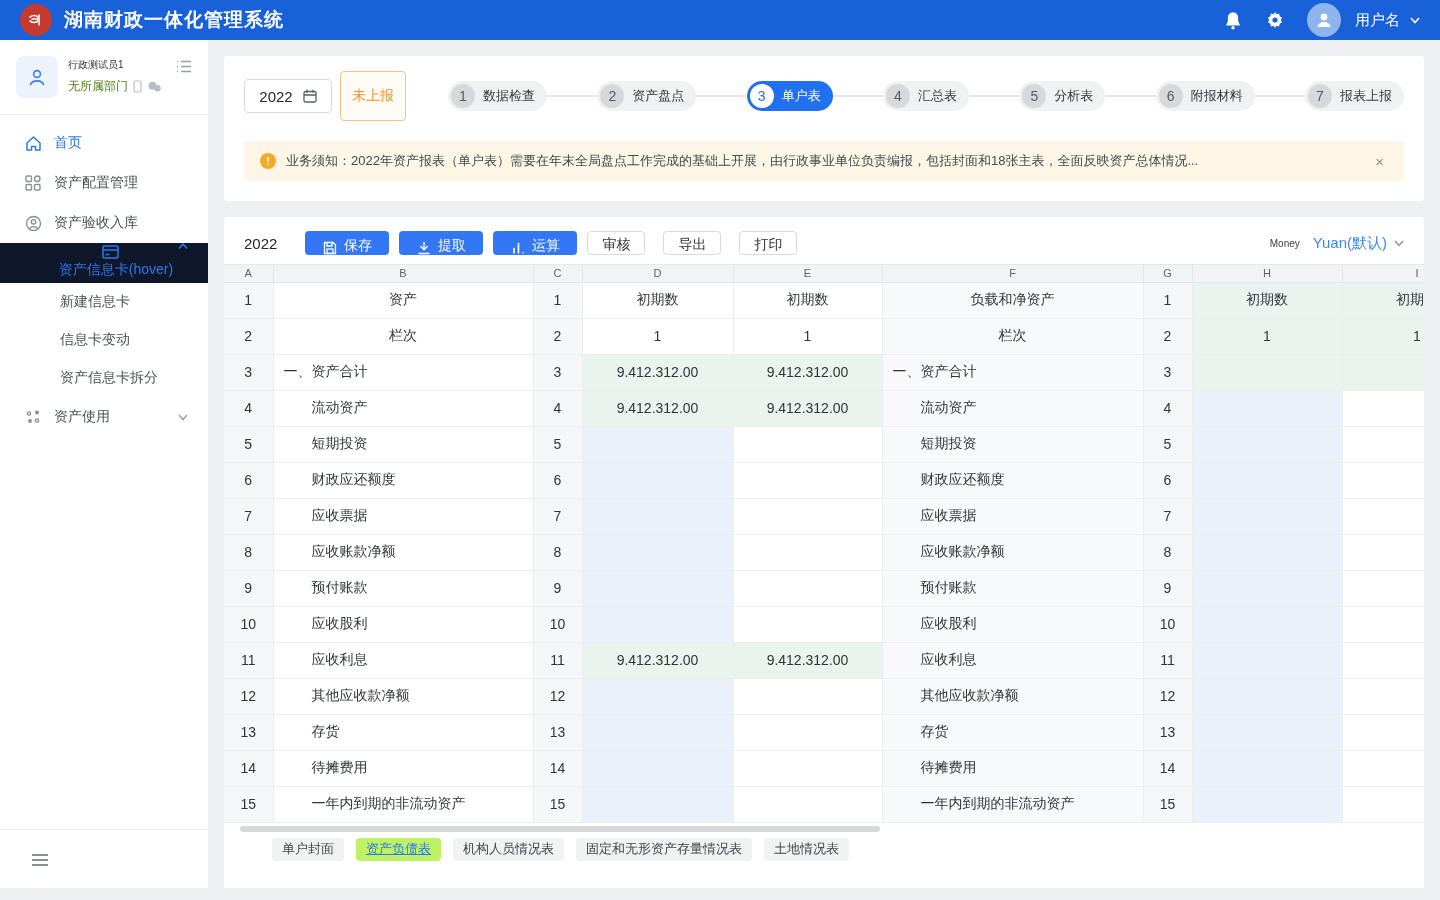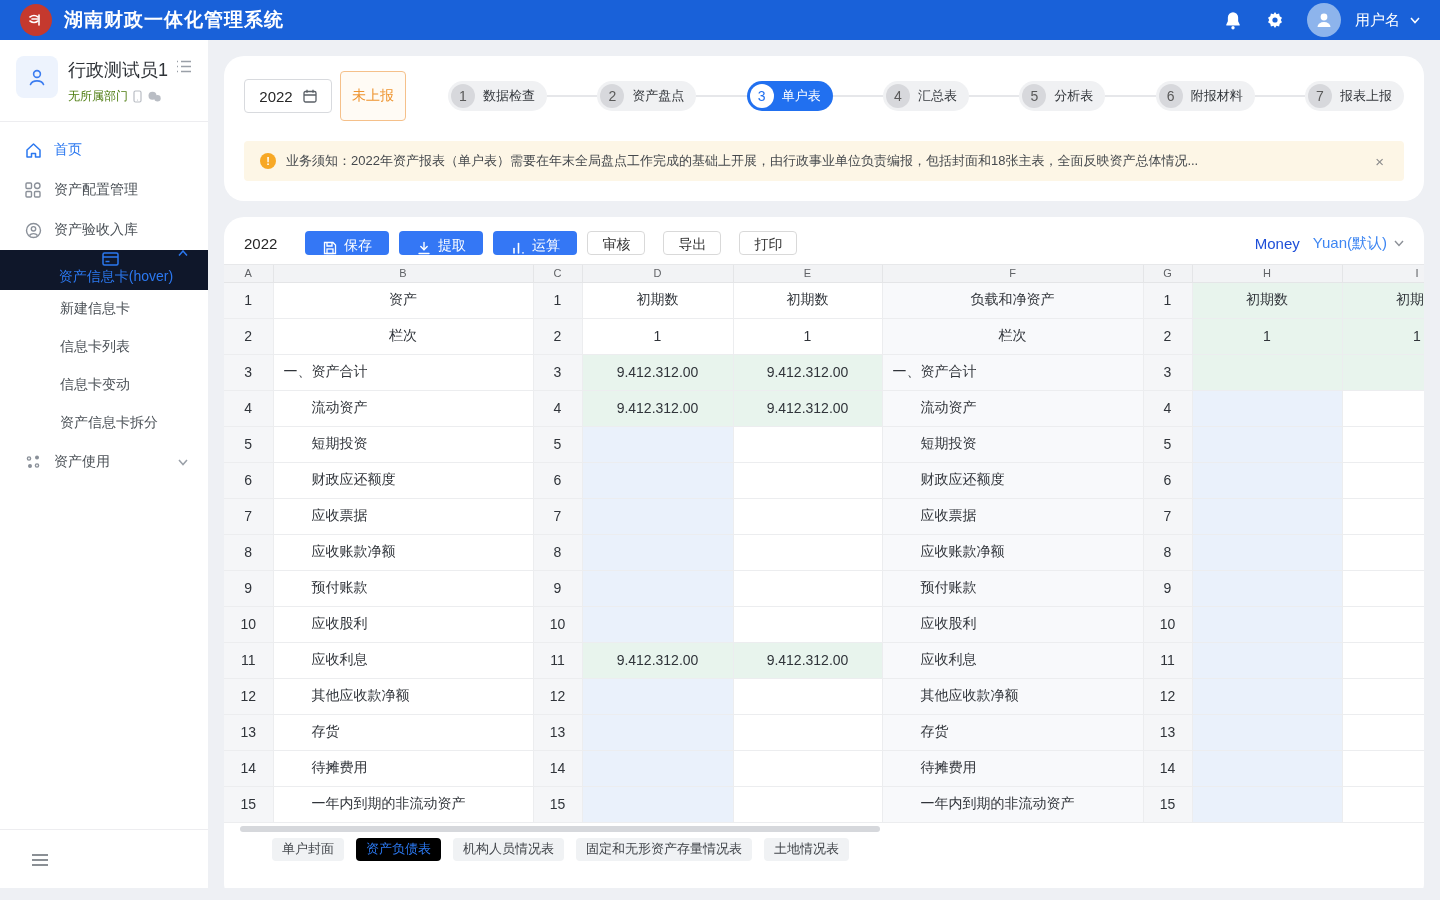--- a/index.html
+++ b/index.html
@@ -17,37 +17,37 @@
   .chev-w { width:10px; height:7px; margin-left:-12px; }
 
   
   .app-body { display:flex; height:848px; }
 
   
   .sidebar { width:208px; background:#fff; position:relative; flex:0 0 auto; }
   .user-block { display:flex; padding:16px 14px 14px 16px; position:relative; }
   .user-avatar { width:42px; height:42px; background:#edf3fd; border-radius:8px; display:flex; align-items:center; justify-content:center; color:#3b7cf0; }
   .user-meta { margin-left:10px; padding-top:2px; }
-  .user-name { font-size:18px; color:#2f3338; }
+  .user-name { font-size:10px; color:#2f3338; }
   .user-dept { font-size:12px; color:#4d7c0f; margin-top:6px; display:flex; align-items:center; gap:5px; }
   .list-toggle { position:absolute; right:16px; top:20px; color:#9aa0a8; cursor:pointer; }
   .side-divider { height:1px; background:#ededf0; margin:2px 0 8px 0; }
   .nav-item { height:40px; display:flex; align-items:center; padding-left:24px; font-size:14px; color:#4a5056; cursor:pointer; position:relative; }
   .nav-item .nicon { width:18px; height:18px; margin-right:12px; color:#8a9099; display:flex; align-items:center; justify-content:center; }
   .nav-item.blue, .nav-item.blue .nicon { color:#2b78f0; }
   .nav-item.active-bg { background:#0f172a;flex-direction:column; }
   .nav-chevron { position:absolute; right:20px; width:10px; height:7px; }
   .sub-item { height:38px; display:flex; align-items:center; padding-left:60px; font-size:14px; color:#4a5056; cursor:pointer; }
   .side-bottom-divider { position:absolute; bottom:58px; left:0; right:0; height:1px; background:#ededf0; }
   .collapse-btn { position:absolute; bottom:22px; left:32px; width:16px; cursor:pointer; }
   .collapse-btn i { display:block; height:2px; background:#8b9095; margin-bottom:3px; }
 
   
   .main { flex:1; padding:16px; overflow:hidden; }
-  .card { background:#fff; border-radius:20px; }
+  .card { background:#fff; border-radius:4px; }
   .card1 { padding:15px 20px 20px 20px; }
 
   
   .step-row { display:flex; align-items:center; }
   .ybox { width:88px; height:34px; border:1px solid #d8dade; border-radius:4px; display:flex; align-items:center; justify-content:center; gap:10px; font-size:15px; color:#262626; cursor:pointer; }
   .status-badge { margin-left:8px; height:50px; padding:0 11px; display:flex; align-items:center; border:1px solid #f5c08a; border-radius:4px; color:#ee9430; background:#fffbf5; font-size:14px; }
   .steps { flex:1; margin-left:42px; display:flex; align-items:center; }
   .step-pill { display:inline-flex; align-items:center; background:#f0f1f3; border-radius:16px; padding:3px 12px 3px 3px; gap:8px; cursor:pointer; flex:0 0 auto; }
   .step-num { width:24px; height:24px; border-radius:50%; background:#d7d8dc; color:#595959; font-size:14px; display:flex; align-items:center; justify-content:center; }
   .step-label { font-size:13px; color:#33373c; }
@@ -64,21 +64,21 @@
 
   
   .card2 { margin-top:16px; height:686px; display:flex; flex-direction:column; overflow:hidden; }
   .toolbar { display:flex; align-items:center; padding:14px 20px 9px 20px; }
   .tb-year { font-size:15px; color:#262626; margin-right:28px; }
   .btn { height:24px; border-radius:4px; font-size:14px; display:inline-flex; align-items:flex-end; justify-content:center; cursor:pointer; font-family:inherit; }
   .btn-primary { width:84px; background:#3477f5; color:#fff; border:none; gap:7px; margin-right:10px; }
   .btn-plain { width:58px; background:#fff; color:#333; border:1px solid #d9d9d9; margin-right:18px; }
   .btn-plain:first-of-type { margin-left:4px; }
   .money-wrap { margin-left:auto; display:flex; align-items:center; gap:13px; }
-  .money-label { font-size:15px; color:#1d4ed8;margin-left:8px; }
+  .money-label { font-size:10px; color:#404040;margin-left:8px; }
   .money-value { font-size:15px; color:#3e86f2; cursor:pointer; display:flex; align-items:center; gap:7px; }
 
   
   .sheet-wrap { overflow:hidden; border-top:1px solid #e7e8ea; }
   table.sheet { border-collapse:collapse; table-layout:fixed; width:1268px; }
   .sheet th { height:17px; background:#f2f3f5; font-size:11px; font-weight:normal; color:#606266; border:1px solid #e4e5e7; border-top:none; }
   .sheet th:first-child, .sheet td:first-child { border-left:none; }
   .sheet td { height:36px; border:1px solid #ecedef; font-size:14px; color:#30343a; }
   .sheet th:nth-child(1){width:49px;} .sheet th:nth-child(2){width:260px;}
   .sheet th:nth-child(3){width:49px;} .sheet th:nth-child(4){width:151px;}
@@ -92,21 +92,21 @@
   td.lbl.center { text-align:center; padding-left:0; }
   td.val { text-align:center; }
   td.val.white { background:#fff; }
   td.val.green { background:#e8f4ed; }
   td.val.blue  { background:#eaf1fb; }
 
   
   .hscroll { margin:3px 0 0 16px; width:640px; height:6px; border-radius:3px; background:#d6d8dc; cursor:pointer; }
   .tabbar { display:flex; gap:12px; margin:6px 0 0 20px;padding-left:28px; }
   .tab { height:23px; padding:0 10px; display:flex; align-items:center; border-radius:4px; background:#f0f2f4; color:#42464b; font-size:13px; cursor:pointer; white-space:nowrap; }
-  .tab.active { background:#000000; color:#2b78f0; }
+  .tab.active { background:#bef264; color:#2b78f0;text-decoration:underline; }
   .card-footer { flex:1; }
 
   svg { display:block; }
 </style>
 </head>
 <body>
 
 <div class="app-header">
   <div class="logo-seal">
     <svg width="20" height="20" viewBox="0 0 20 20">
@@ -217,21 +217,20 @@
           </svg>
       </span>
       <span>资产信息卡(hover)</span>
       <svg class="nav-chevron" viewBox="0 0 10 7">
           <polyline points="1,5.5 5,1 9,5.5" fill="none" stroke="#2b78f0" stroke-width="1.5"></polyline>
         </svg>
     </div>
 
     <div>
         <div class="sub-item">新建信息卡</div>
-        <div class="sub-item">信息卡列表</div>
         <div class="sub-item">信息卡变动</div>
         <div class="sub-item">资产信息卡拆分</div>
       </div>
 
     <div class="nav-item">
       <span class="nicon">
         <svg width="16" height="16" viewBox="0 0 16 16" fill="none" stroke="currentColor" stroke-width="1.4">
             <circle cx="4" cy="4.5" r="1.6"></circle>
             <circle cx="12" cy="3.5" r="1.3" fill="currentColor"></circle>
             <circle cx="5" cy="12" r="1.3" fill="currentColor"></circle>

